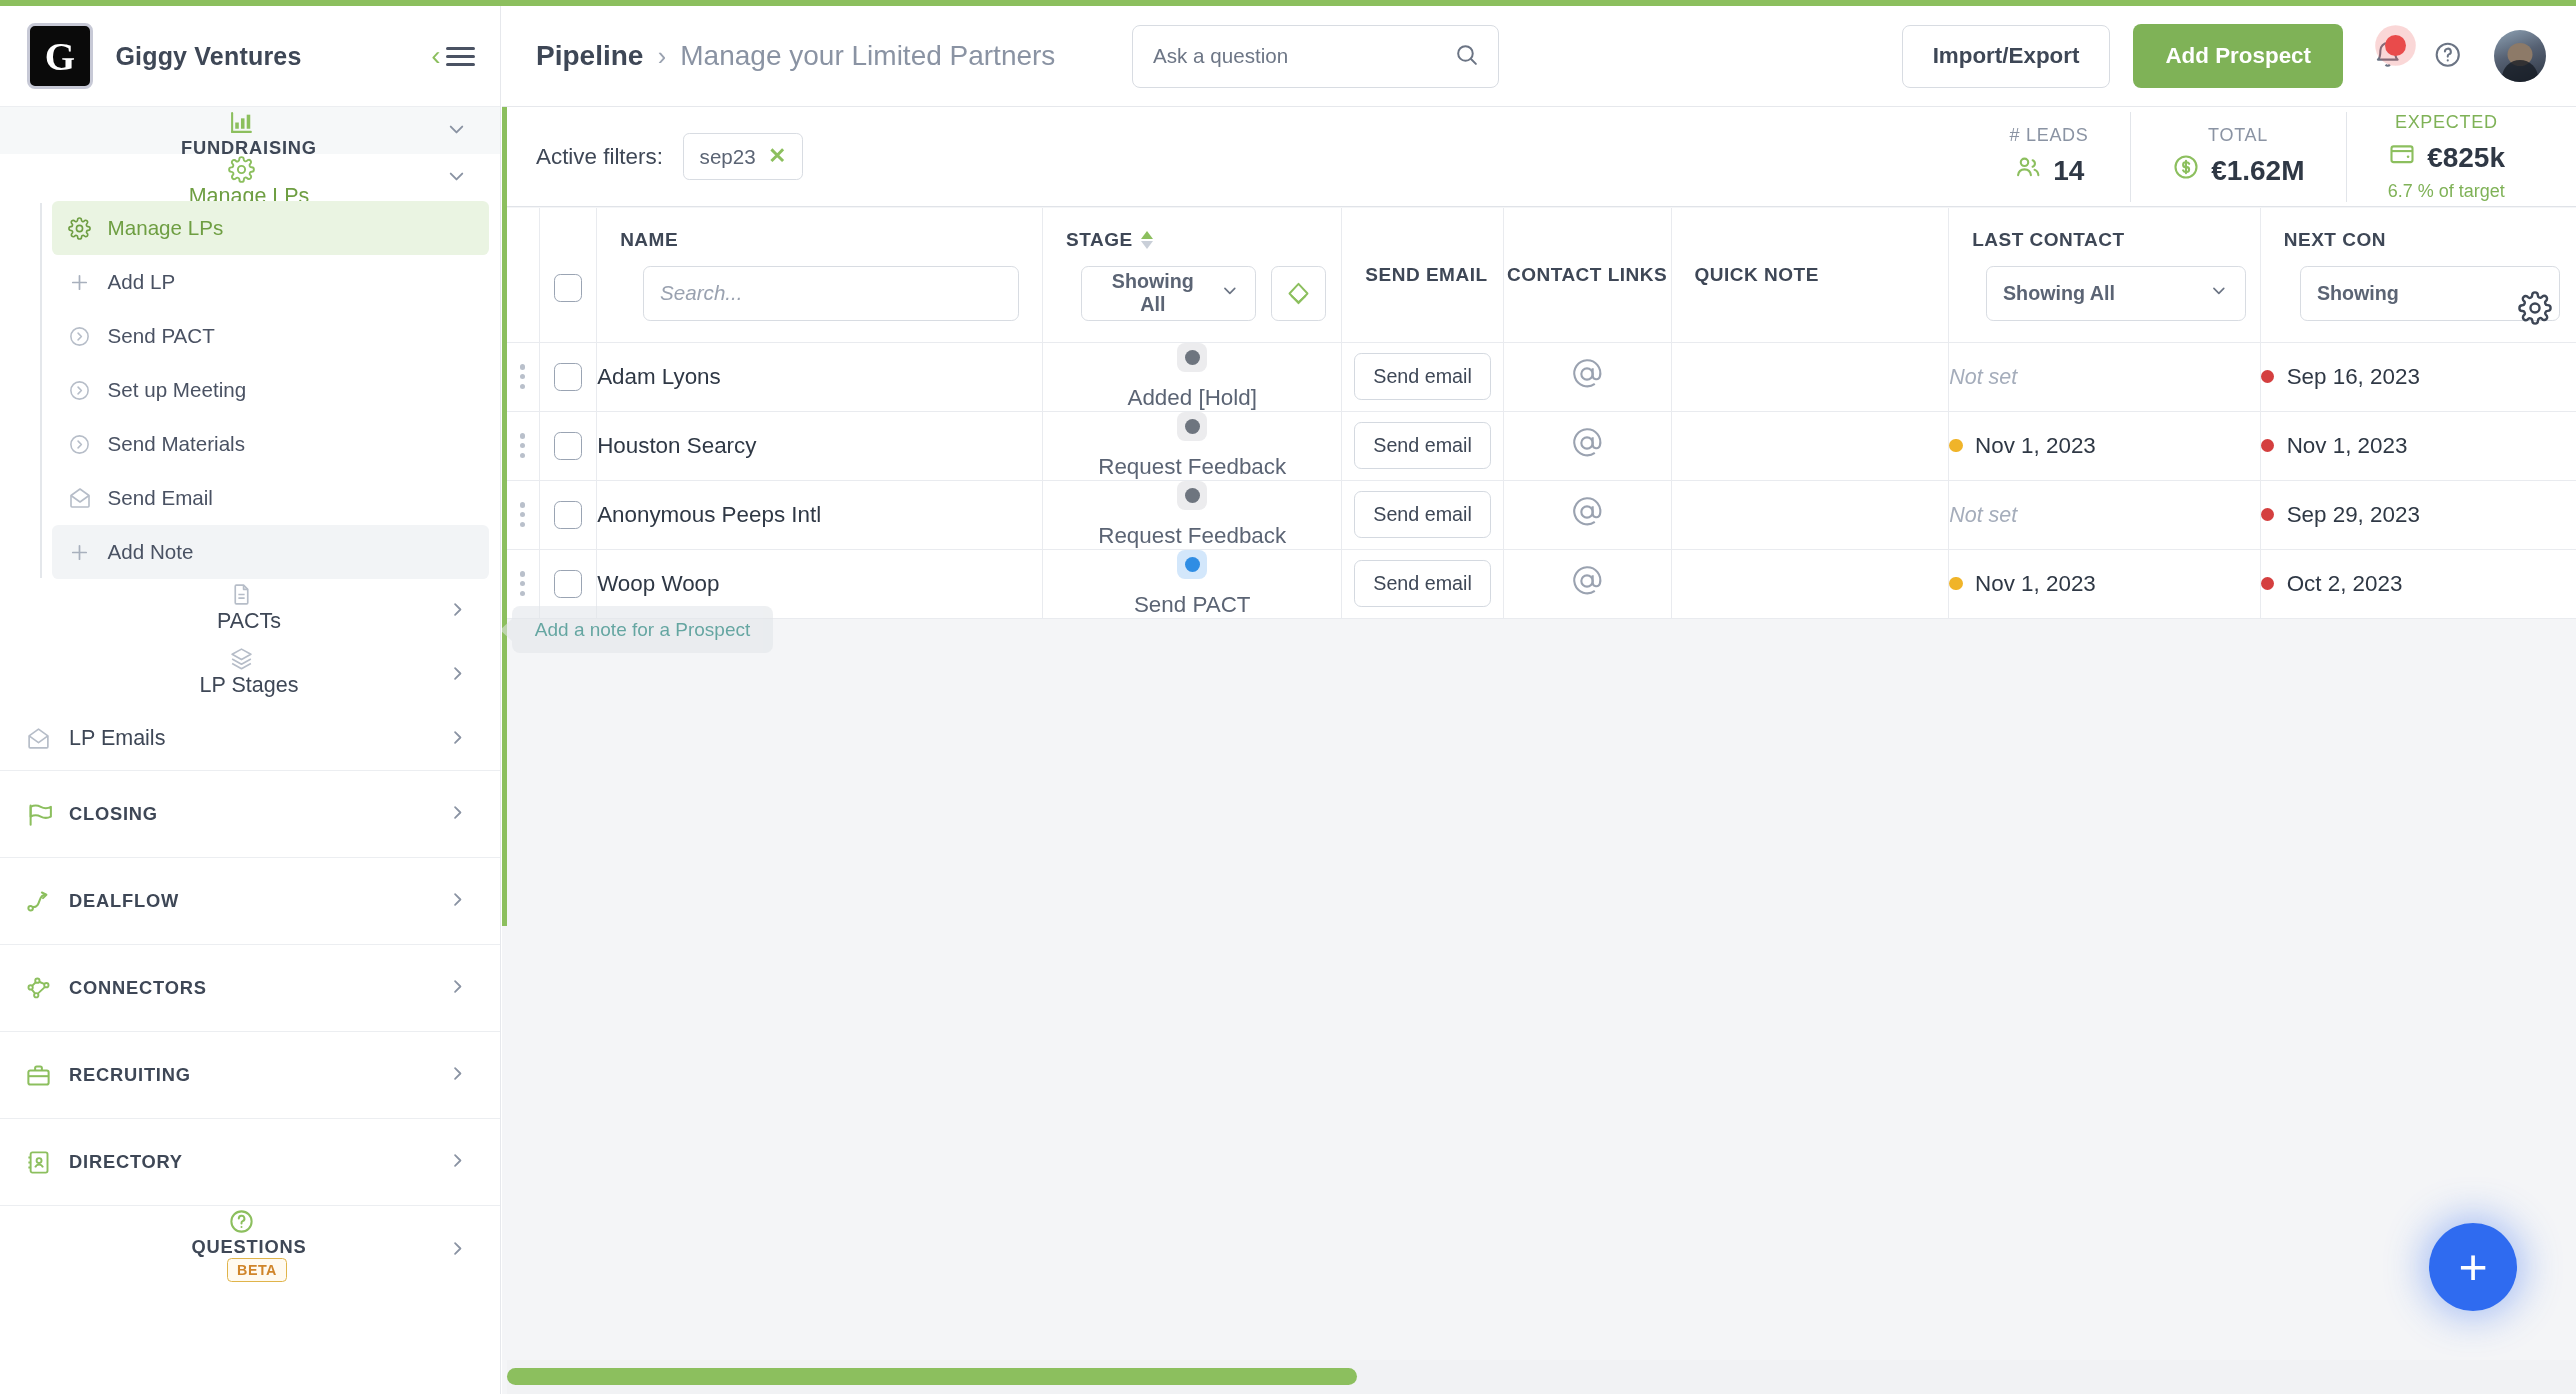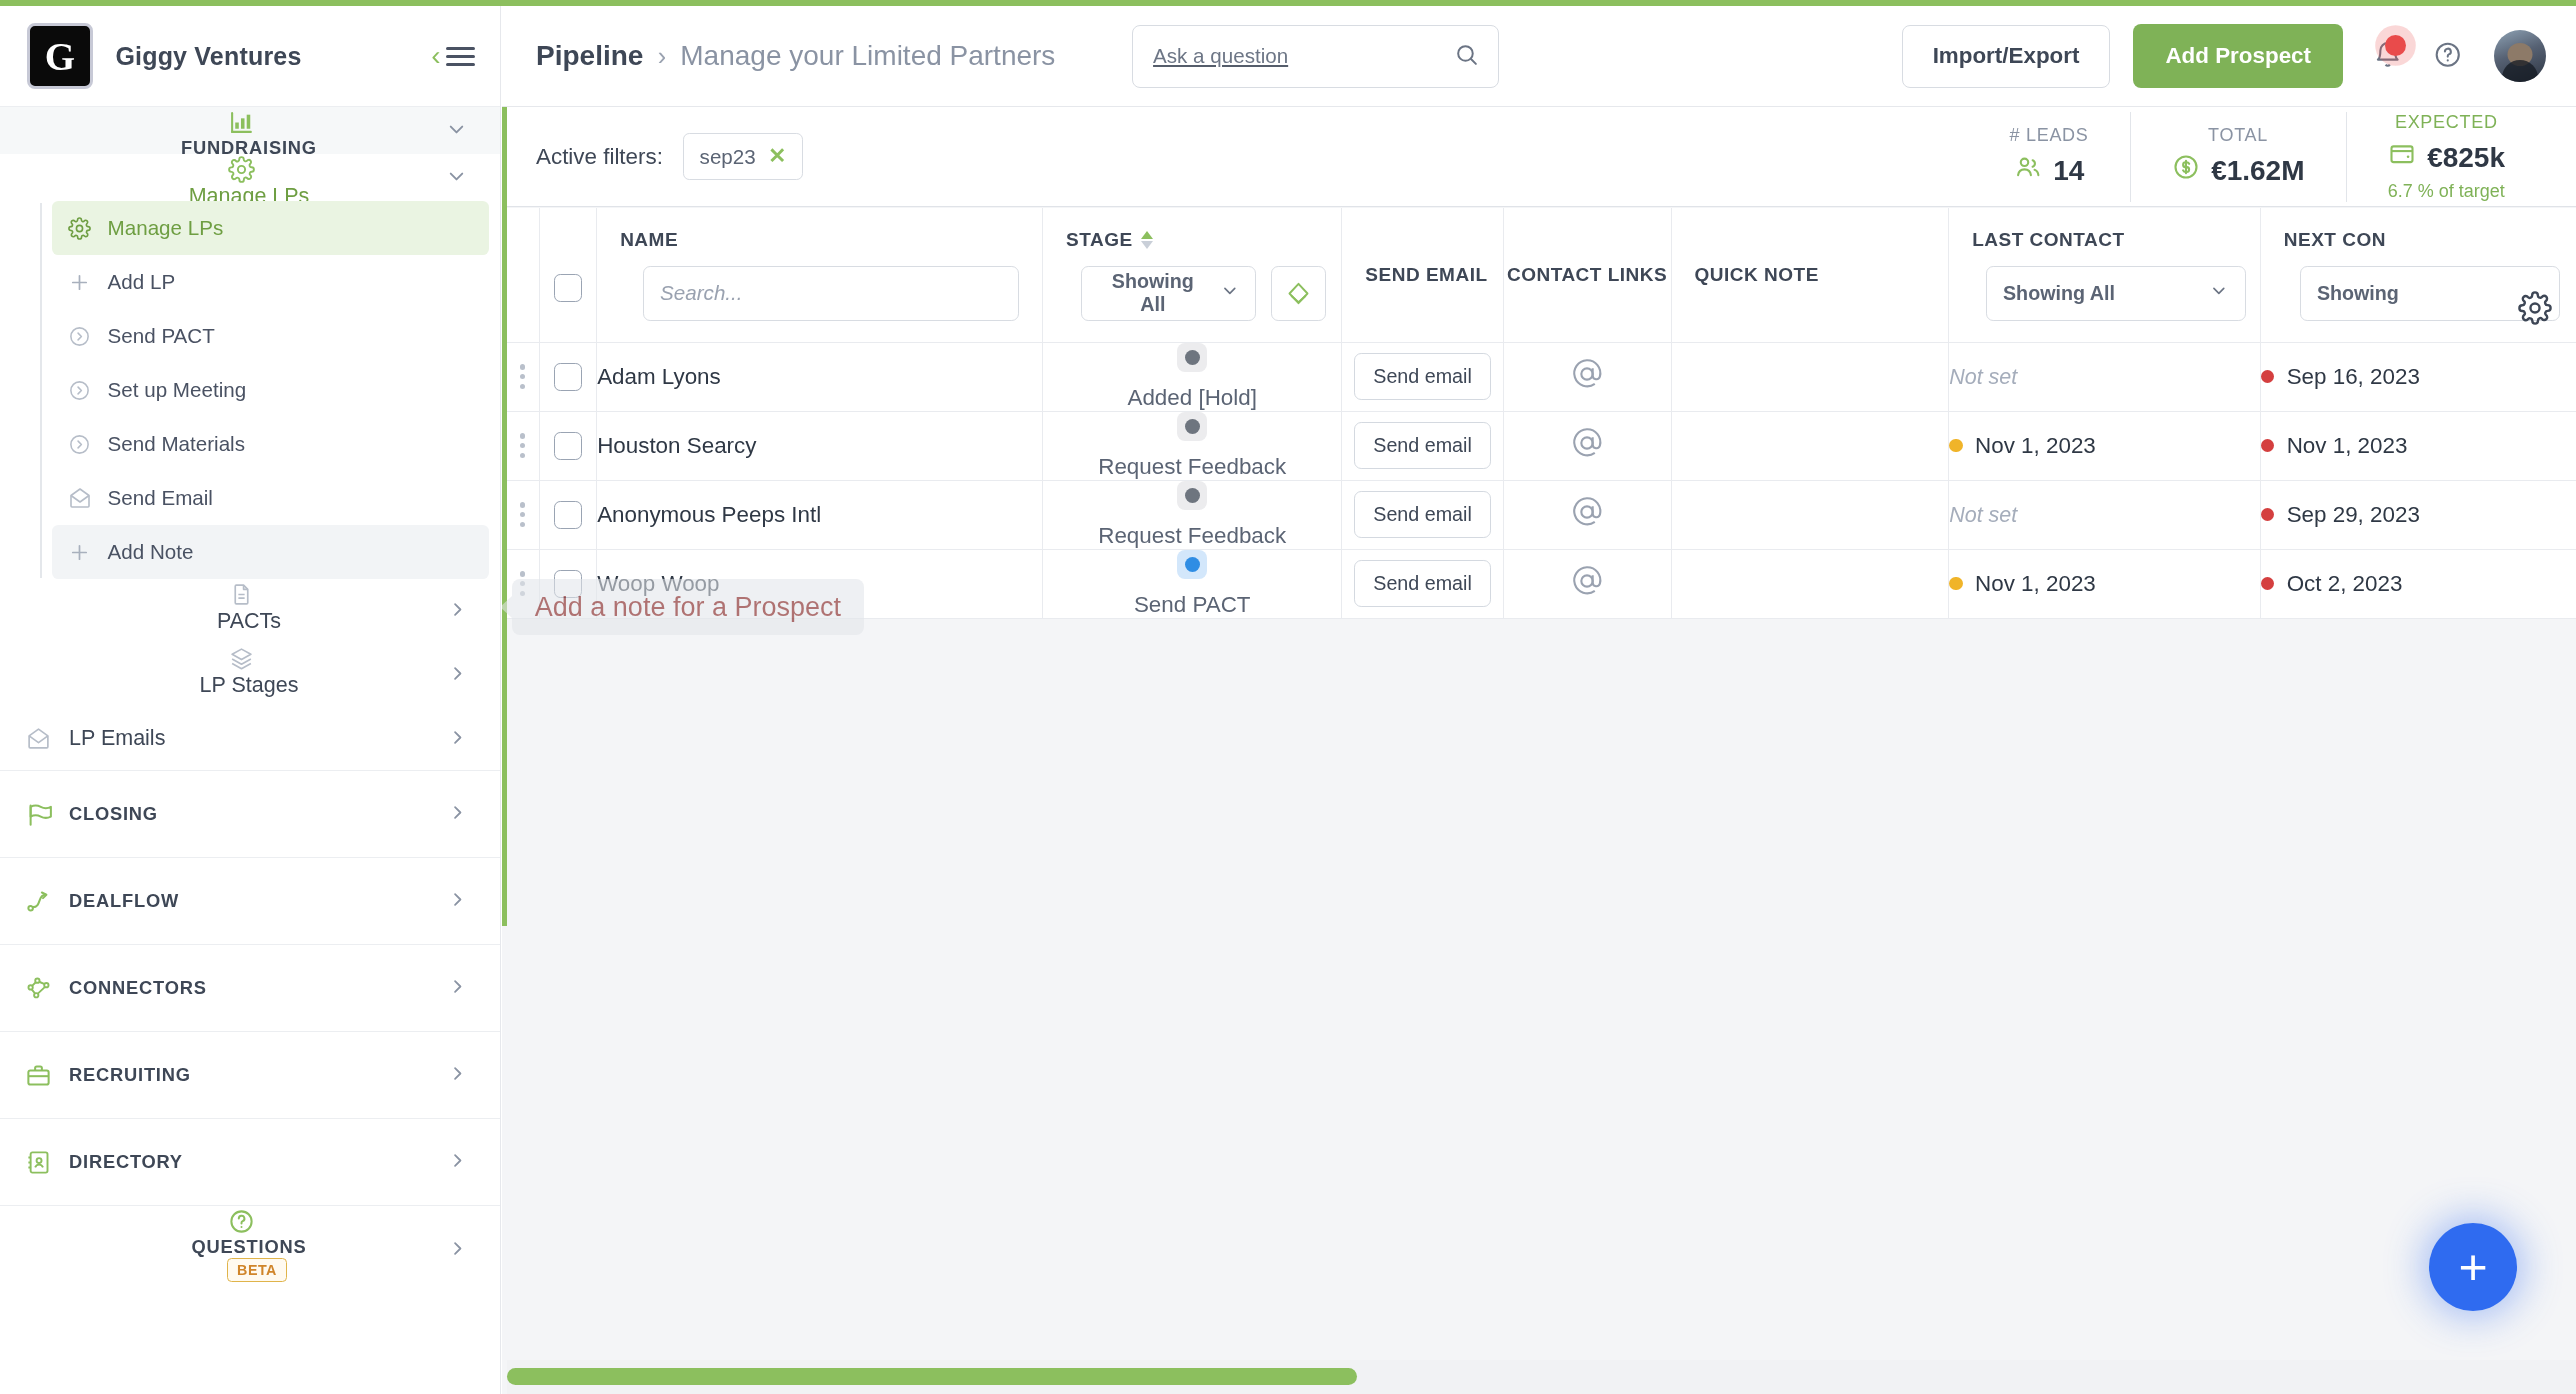--- a/index.html
+++ b/index.html
@@ -121,21 +121,21 @@
   .crumb-root { font-size: 28px; font-weight: bold; color: #3e4756; }
   .crumb-sep { font-size: 25px; color: #9aa2b0; margin: 0 14.3px; }
   .crumb-leaf { font-size: 28px; color: #8a93a3; }
   .search-wrap {
     margin-left: 77px; width: 367px; height: 63px;
     border: 0.9px solid #d8dce2; border-radius: 8px; background: #fff;
     display: flex; align-items: center; padding: 0 19.7px;
   }
   .search-input {
     flex: 1; border: none; outline: none; font-size: 20.6px;
-    color: #555d6b; font-family: "Liberation Sans", sans-serif; background: transparent; text-decoration: underline;
+    color: #555d6b; font-family: "Liberation Sans", sans-serif; background: transparent;
   }
   .search-input::placeholder { color: #6d7686; }
   .topbar-right { margin-left: auto; display: flex; align-items: center; }
   .btn-outline {
     height: 63px; padding: 0 30px; border: 0.9px solid #d8dce2; border-radius: 8px;
     background: #fff; font-size: 22.4px; font-weight: bold; color: #3e4756;
     cursor: pointer; font-family: "Liberation Sans", sans-serif;
   }
   .btn-primary {
     height: 64px; padding: 0 32px; border: none; border-radius: 8px;
@@ -265,23 +265,23 @@
   .d-dot.amber { background: #f0b429; }
   .d-dot.red   { background: #d43f3f; }
   .notset { font-size: 21.5px; color: #a5adbb; font-style: italic; }
 
   .grid-gear {
     position: absolute; top: 285px; right: 24px; cursor: pointer; z-index: 12;
   }
 
   
   .tooltip {
-    position: absolute; left: 9.8px; top: 573px;
-    background: rgba(226,229,233,.92); color: #7f1d1d;
-    font-size: 27px; padding: 12.5px 23px; border-radius: 8px;
+    position: absolute; left: 9.8px; top: 600px;
+    background: rgba(226,229,233,.92); color: #0f766e;
+    font-size: 19px; padding: 12.5px 23px; border-radius: 8px;
     white-space: nowrap; z-index: 30; opacity: .62; pointer-events: none;
   }
   .tooltip:after {
     content:""; position:absolute; left:-11.6px; top: 50%; transform: translateY(-50%);
     border-top: 11.6px solid transparent; border-bottom: 11.6px solid transparent;
     border-right: 12.5px solid rgba(226,229,233,.92);
   }
 
   
   .fab {

